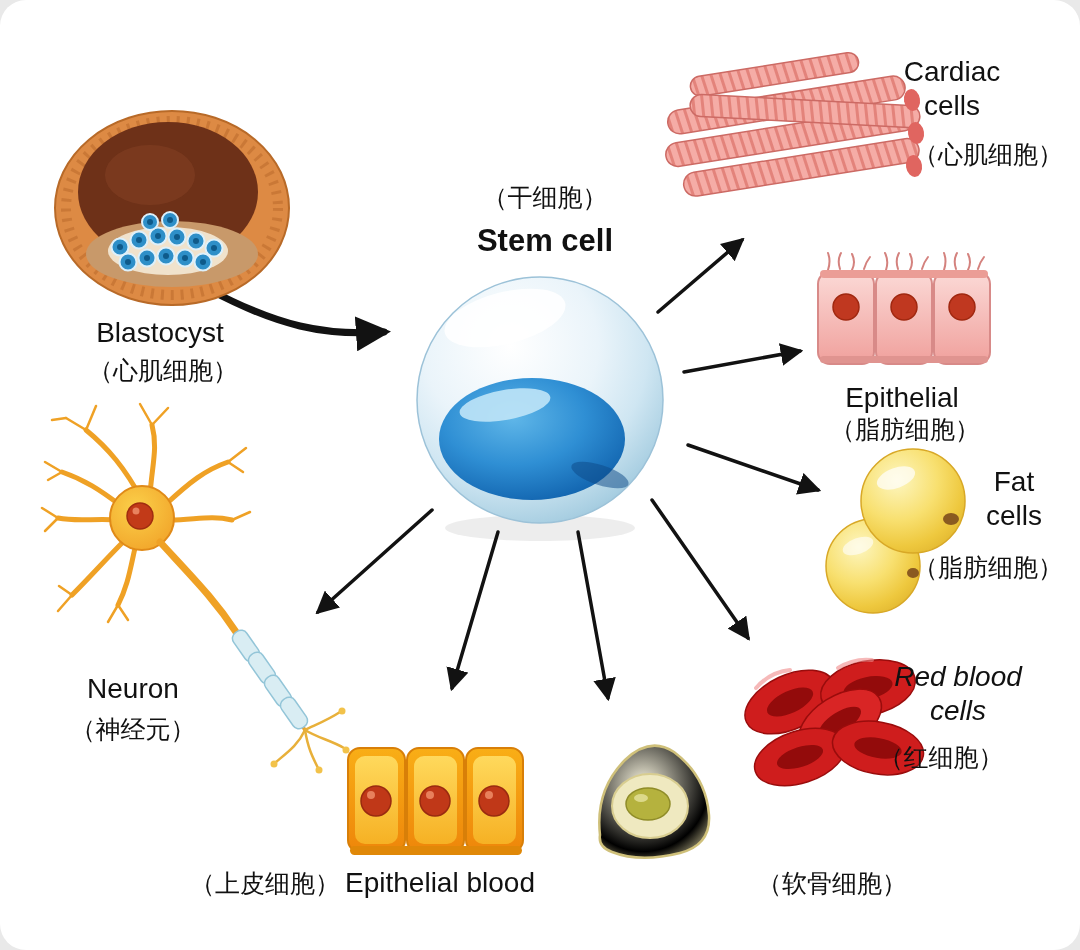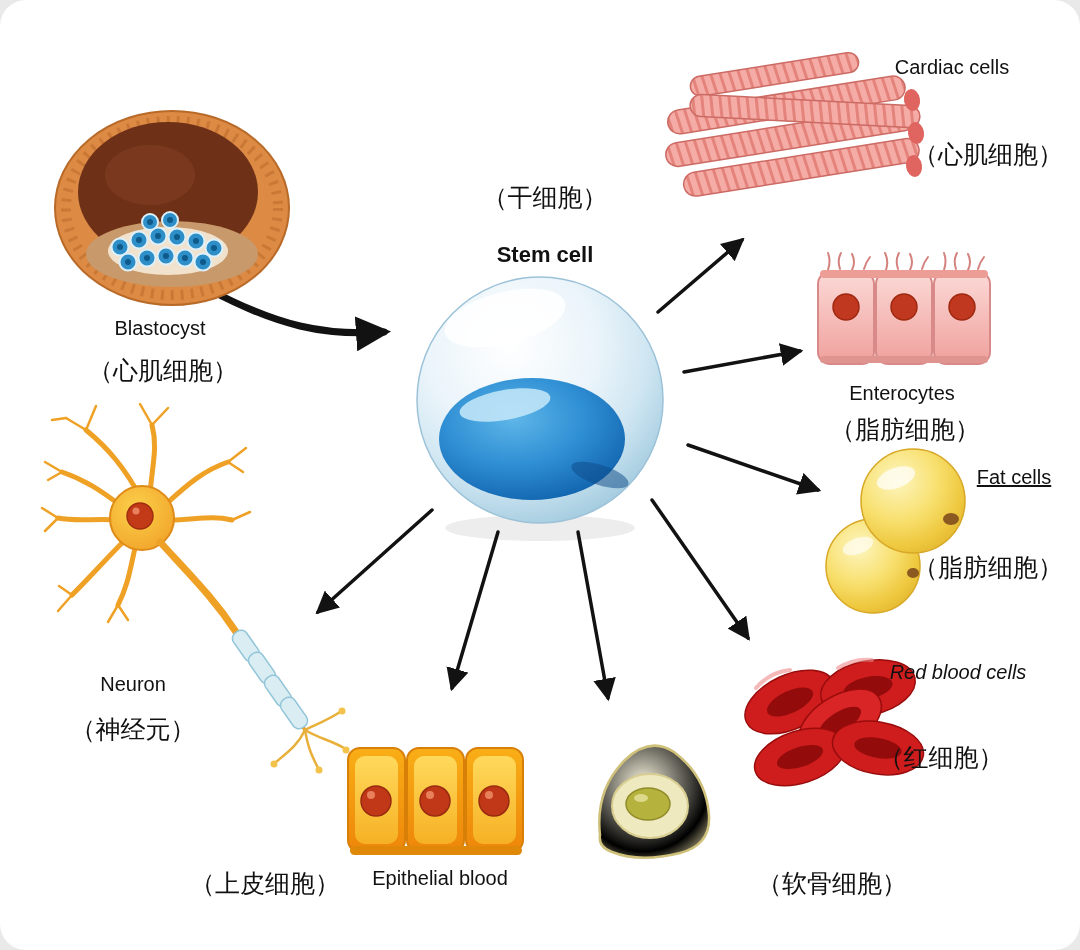--- a/index.html
+++ b/index.html
@@ -4,25 +4,25 @@
 <style>
   html,body{margin:0;padding:0;background:#e9e9e9;}
   .stage{
     position:relative;width:1080px;height:950px;background:#ffffff;
     border-radius:26px;overflow:hidden;
     font-family:"Liberation Sans","DejaVu Sans",sans-serif;color:#111;
   }
   .stage svg{position:absolute;left:0;top:0;}
   .lbl{
     position:absolute;transform:translateX(-50%);
-    font-size:20px;line-height:1.2;text-align:center;white-space:nowrap;
+    font-size:28px;line-height:1.2;text-align:center;white-space:nowrap;
     color:#111;font-weight:500;
   }
   .lbl.cn{font-size:25px;font-weight:400;}
-  .lbl.bold{font-weight:700;font-size:22px;margin-top:20px;}
+  .lbl.bold{font-weight:700;font-size:31px;}
   .lbl.wrap{white-space:normal;}
 </style>
 </head>
 <body>
 
 <div class="stage">
 
   <svg width="1080" height="950" viewBox="0 0 1080 950">
     <defs>
       <radialGradient id="gSphere" cx="0.38" cy="0.28" r="0.85">
@@ -290,24 +290,24 @@
 
   <div class="lbl cn" style="left:545px;top:182px;">（干细胞）</div>
   <div class="lbl bold" style="left:545px;top:222px;">Stem cell</div>
 
   <div class="lbl" style="left:160px;top:316px;">Blastocyst</div>
   <div class="lbl cn" style="left:163px;top:355px;">（心肌细胞）</div>
 
   <div class="lbl wrap" style="left:952px;top:55px;width:140px;">Cardiac cells</div>
   <div class="lbl cn" style="left:988px;top:139px;">（心肌细胞）</div>
 
-  <div class="lbl" style="left:902px;top:381px;">Enterocytes</div>
+  <div class="lbl" style="left:902px;top:381px;">Epithelial</div>
   <div class="lbl cn" style="left:905px;top:414px;">（脂肪细胞）</div>
 
-  <div class="lbl wrap" style="left:1014px;top:465px;width:90px;text-decoration:underline;">Fat cells</div>
+  <div class="lbl wrap" style="left:1014px;top:465px;width:90px;">Fat cells</div>
   <div class="lbl cn" style="left:988px;top:552px;">（脂肪细胞）</div>
 
   <div class="lbl wrap" style="left:958px;top:660px;width:160px;font-style:italic;">Red blood cells</div>
   <div class="lbl cn" style="left:941px;top:742px;">（红细胞）</div>
 
   <div class="lbl" style="left:133px;top:672px;">Neuron</div>
   <div class="lbl cn" style="left:133px;top:714px;">（神经元）</div>
 
   <div class="lbl cn" style="left:265px;top:868px;">（上皮细胞）</div>
   <div class="lbl" style="left:440px;top:866px;">Epithelial blood</div>

